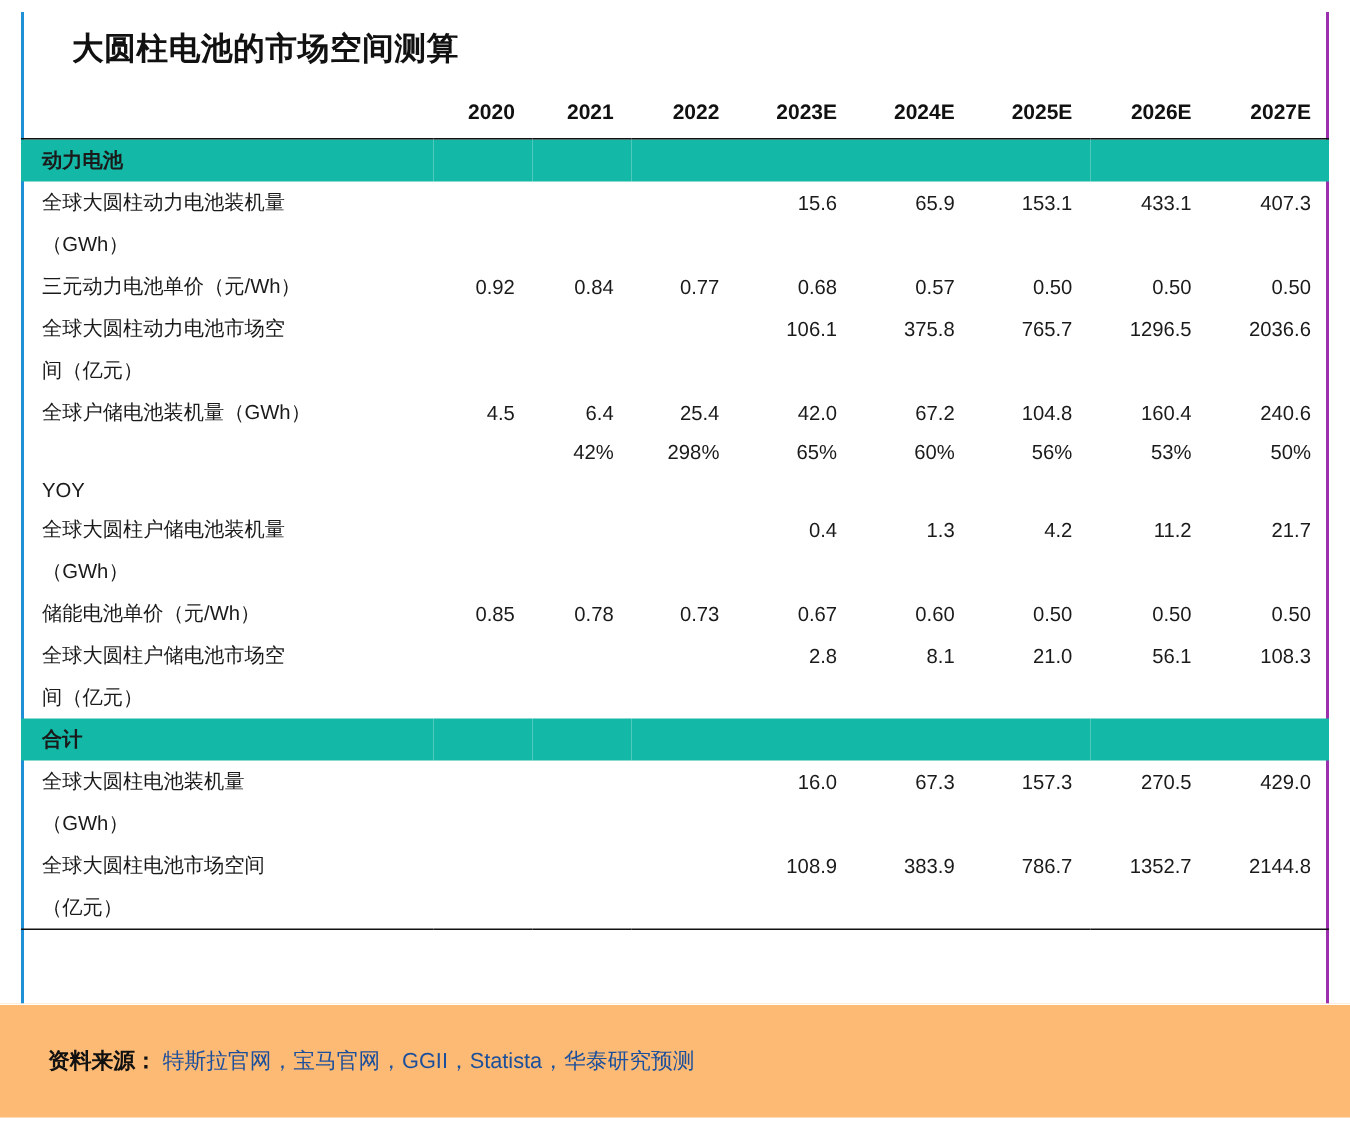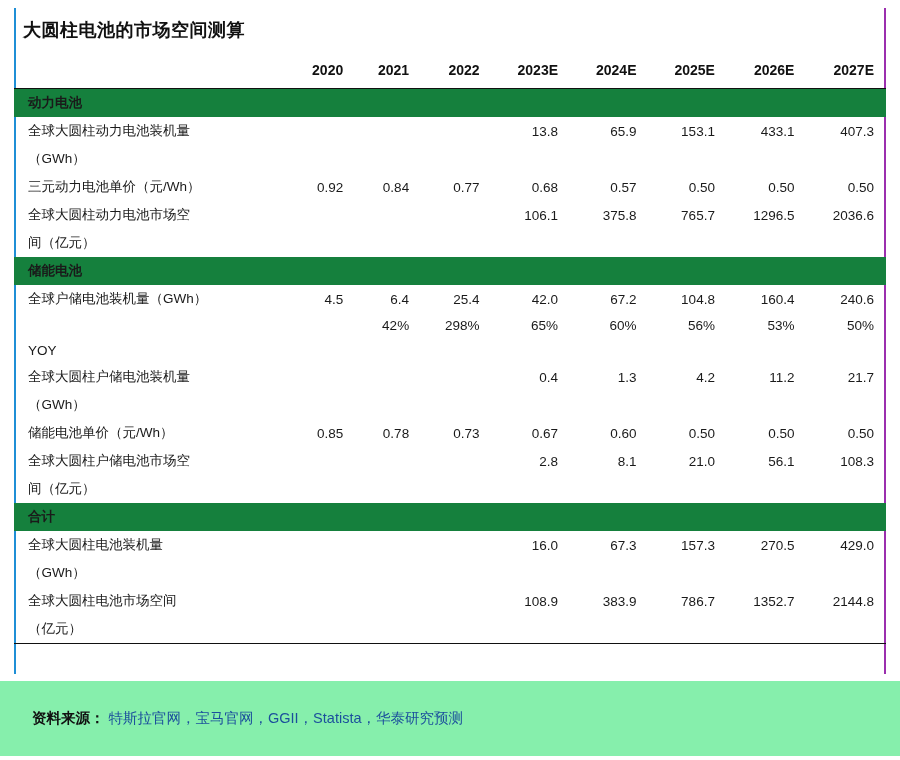--- a/index.html
+++ b/index.html
@@ -14,24 +14,24 @@
     width: 900px; height: 760px;
     background: #ffffff;
     overflow: hidden;
   }
   .content-band {
     position: relative;
     margin: 0 14px;
     padding: 0;
   }
   .title {
-    font-size: 18px;
+    font-size: 21px;
     font-weight: bold;
     color: #111111;
-    padding: 18px 0 14px 9px;
+    padding: 18px 0 14px 34px;
     letter-spacing: 0.5px;
   }
   table.data {
     width: 100%;
     border-collapse: collapse;
     font-size: 13.5px;
     color: #1a1a1a;
   }
   table.data th {
     font-weight: bold;
@@ -47,34 +47,34 @@
     padding: 5px 12px 5px 6px;
     white-space: nowrap;
   }
   table.data td.lbl {
     text-align: left;
     padding-left: 14px;
     white-space: nowrap;
   }
   tr.header-row { border-bottom: 1.5px solid #111; }
   tr.section td {
-    background: #15803d;
+    background: #14b8a6;
     font-weight: bold;
     padding-top: 5px;
     padding-bottom: 5px;
   }
   tr.bold td { font-weight: normal; }
   tr.rule-bottom td { border-bottom: 1.2px solid #111; }
   .cont td.lbl { padding-left: 14px; }
   .indent td.lbl { padding-left: 26px; }
   .footer {
     position: absolute;
-    left: 0; right: 0; bottom: 4px;
+    left: 0; right: 0; bottom: 15px;
     height: 76px;
-    background: #86efac;
+    background: #fdba74;
     border-top: 1.5px solid #ffffff;
   }
   .footer-inner {
     display: flex;
     align-items: center;
     justify-content: space-between;
     height: 100%;
     padding: 0 32px 0 32px;
   }
   .src {
@@ -168,21 +168,21 @@
           <td></td>
           <td></td>
           <td></td>
         </tr>
 
         <tr>
           <td class="lbl">全球大圆柱动力电池装机量</td>
           <td></td>
           <td></td>
           <td></td>
-          <td>13.8</td>
+          <td>15.6</td>
           <td>65.9</td>
           <td>153.1</td>
           <td>433.1</td>
           <td>407.3</td>
         </tr>
 
         <tr class="cont">
           <td class="lbl">（GWh）</td>
           <td></td>
           <td></td>
@@ -223,31 +223,20 @@
           <td></td>
           <td></td>
           <td></td>
           <td></td>
           <td></td>
           <td></td>
           <td></td>
           <td></td>
         </tr>
 
-        <tr class="section">
-          <td class="lbl">储能电池</td>
-          <td></td>
-          <td></td>
-          <td></td>
-          <td></td>
-          <td></td>
-          <td></td>
-          <td></td>
-          <td></td>
-        </tr>
 
         <tr>
           <td class="lbl">全球户储电池装机量（GWh）</td>
           <td>4.5</td>
           <td>6.4</td>
           <td>25.4</td>
           <td>42.0</td>
           <td>67.2</td>
           <td>104.8</td>
           <td>160.4</td>

